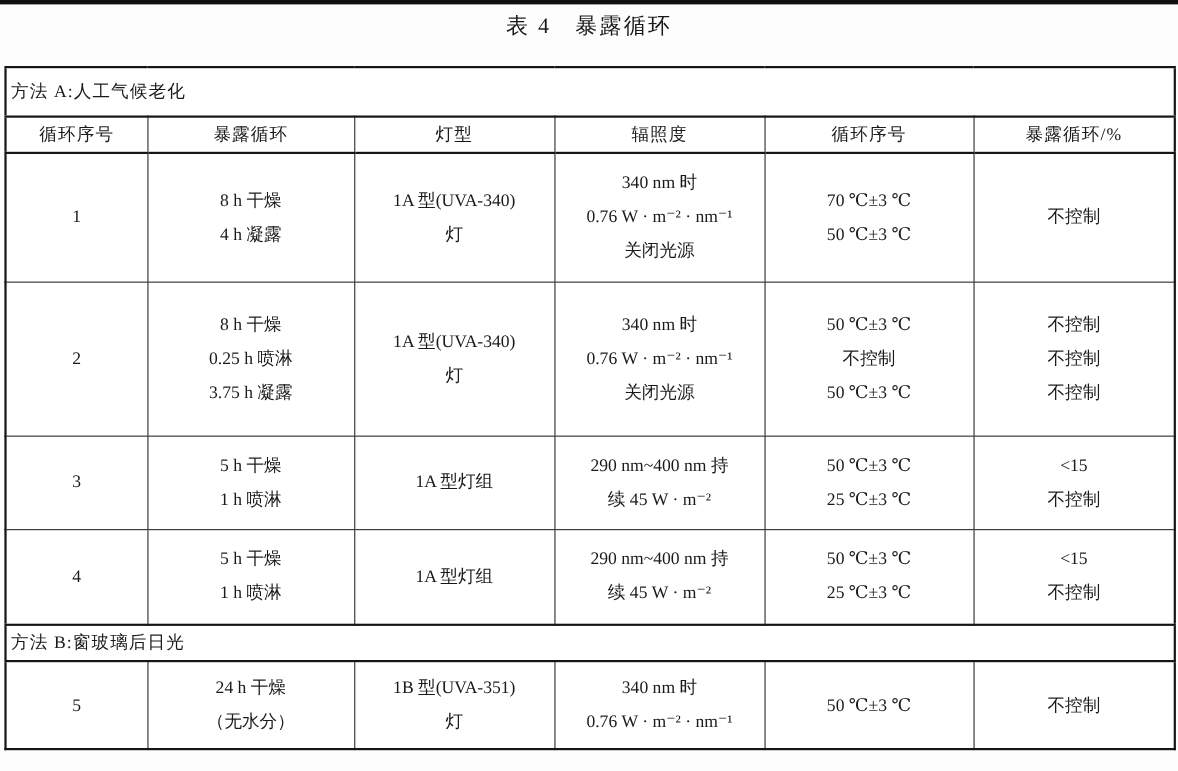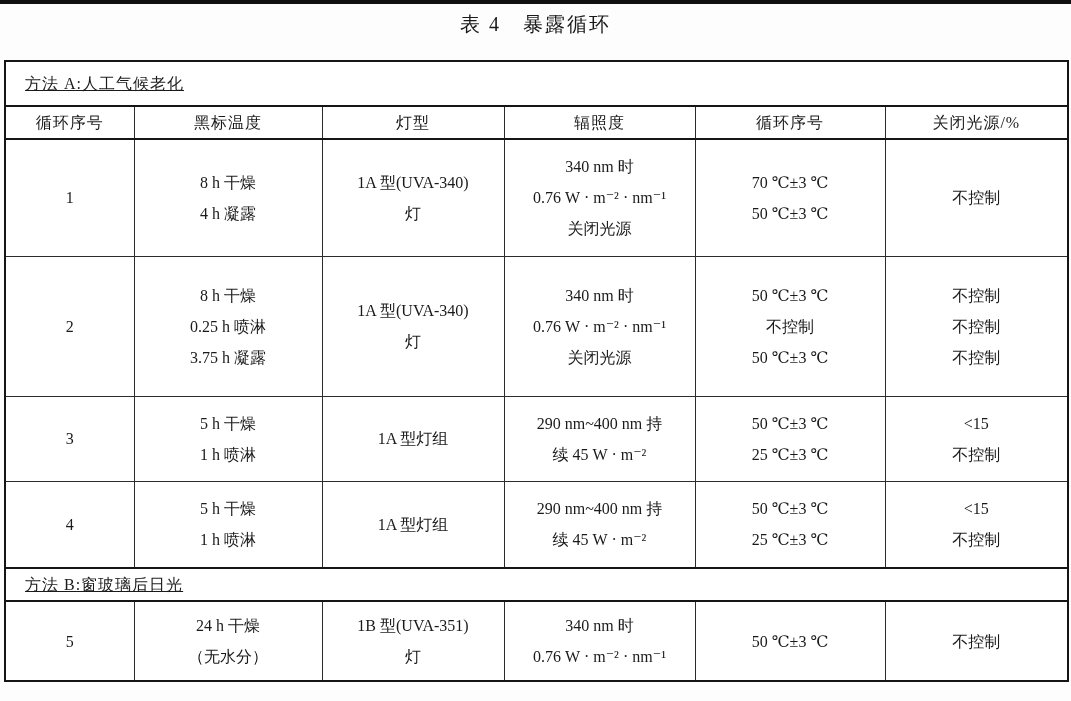--- a/index.html
+++ b/index.html
@@ -45,25 +45,24 @@
     text-align: center;
     vertical-align: middle;
     white-space: pre-line;
     line-height: 31px;
     font-weight: normal;
     padding: 0 2px;
     overflow: hidden;
   }
   tr.section-row td {
     text-align: left;
-    padding-left: 19px;
+    padding-left: 4px;
     border-top: 2px solid #151515;
     border-bottom: 2px solid #151515;
     letter-spacing: 1px;
-    text-decoration: underline;
   }
   tr.header-row th {
     border-bottom: 2px solid #151515;
     letter-spacing: 1px;
   }
   tr.h-sec-a  { height: 45px; }
   tr.h-head   { height: 28px; }
   tr.h-r1     { height: 117px; }
   tr.h-r2     { height: 140px; }
   tr.h-r3     { height: 85px; }
@@ -90,25 +89,25 @@
       <col style="width:183px">
     </colgroup>
 
     <tbody>
         <tr class="section-row h-sec-a">
       <td colspan="6">方法 A:人工气候老化</td>
     </tr>
 
     <tr class="header-row h-head">
       <th>循环序号</th>
-      <th>黑标温度</th>
+      <th>暴露循环</th>
       <th>灯型</th>
       <th>辐照度</th>
       <th>循环序号</th>
-      <th>关闭光源/%</th>
+      <th>暴露循环/%</th>
     </tr>
 
     <tr class="h-r1">
       <td>1</td>
       <td>8 h 干燥
 4 h 凝露</td>
       <td>1A 型(UVA-340)
 灯</td>
       <td>340 nm 时
 0.76 W · m⁻² · nm⁻¹

